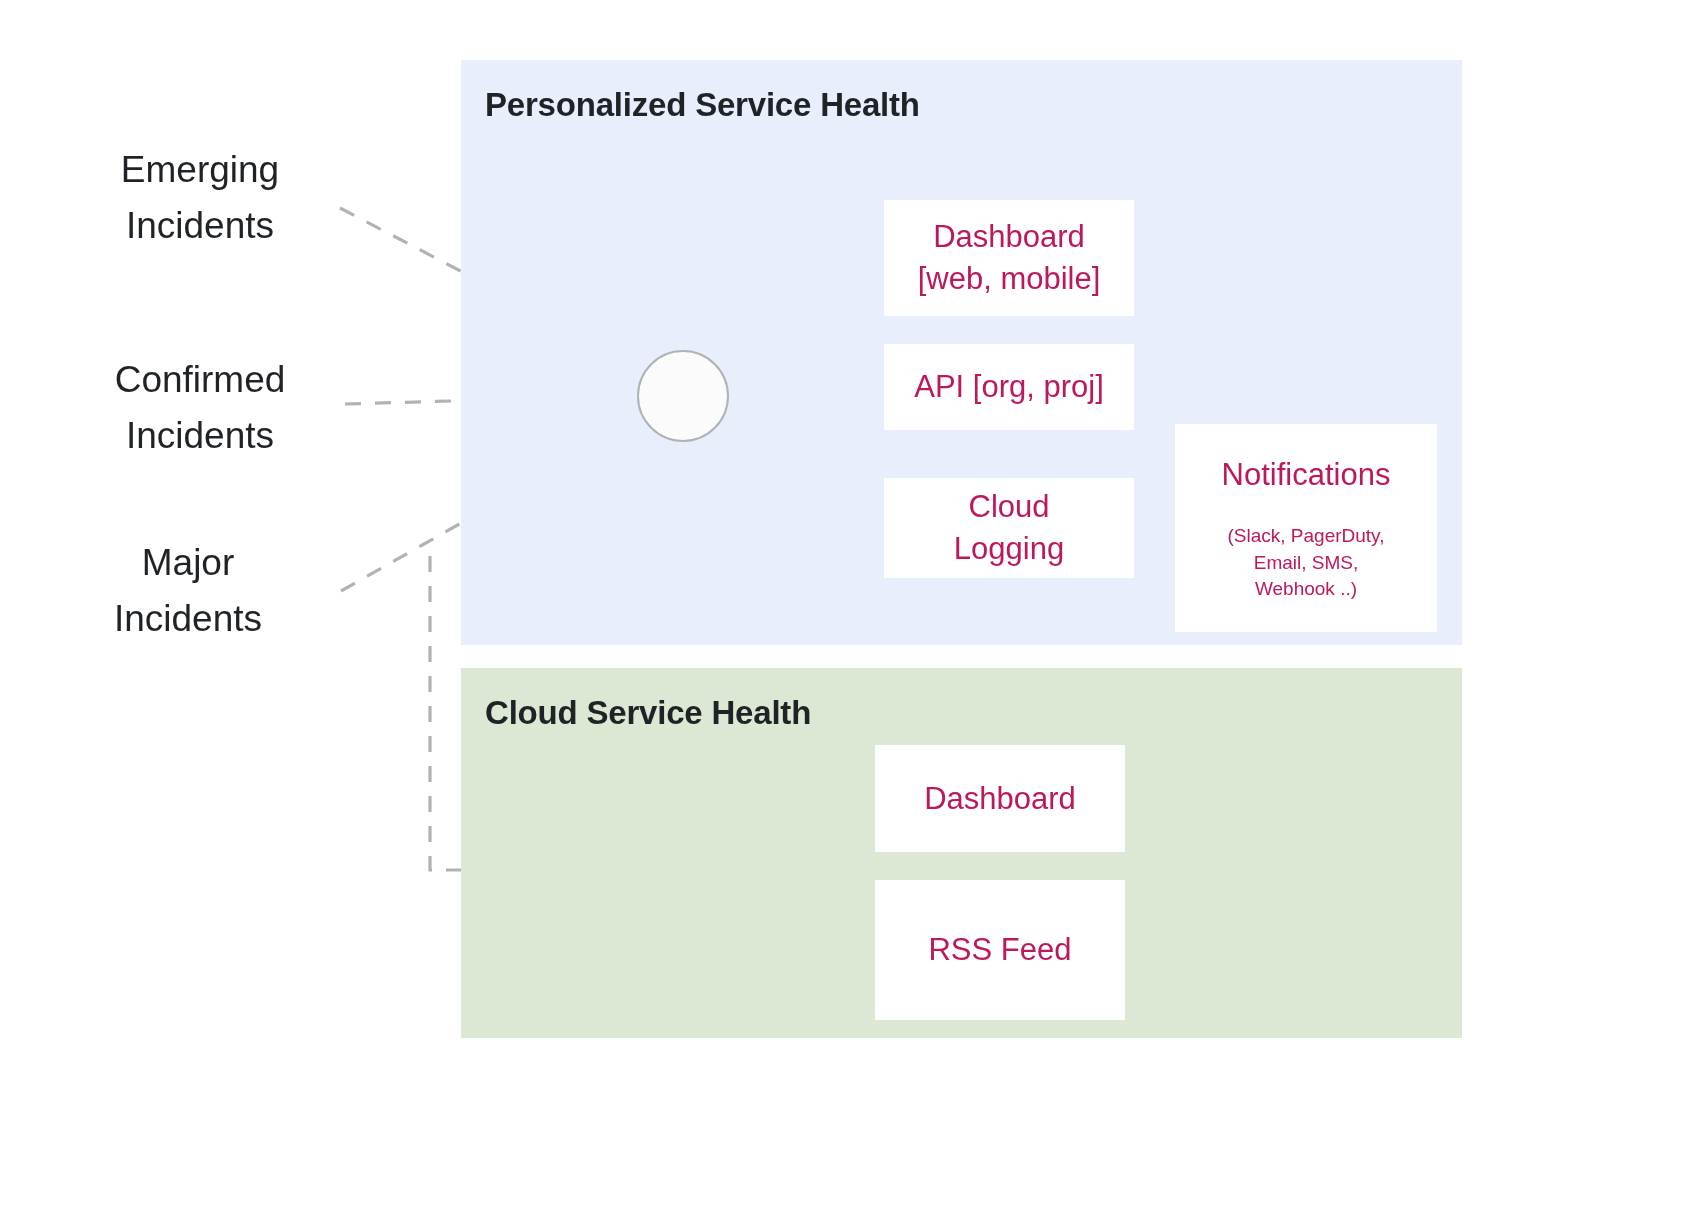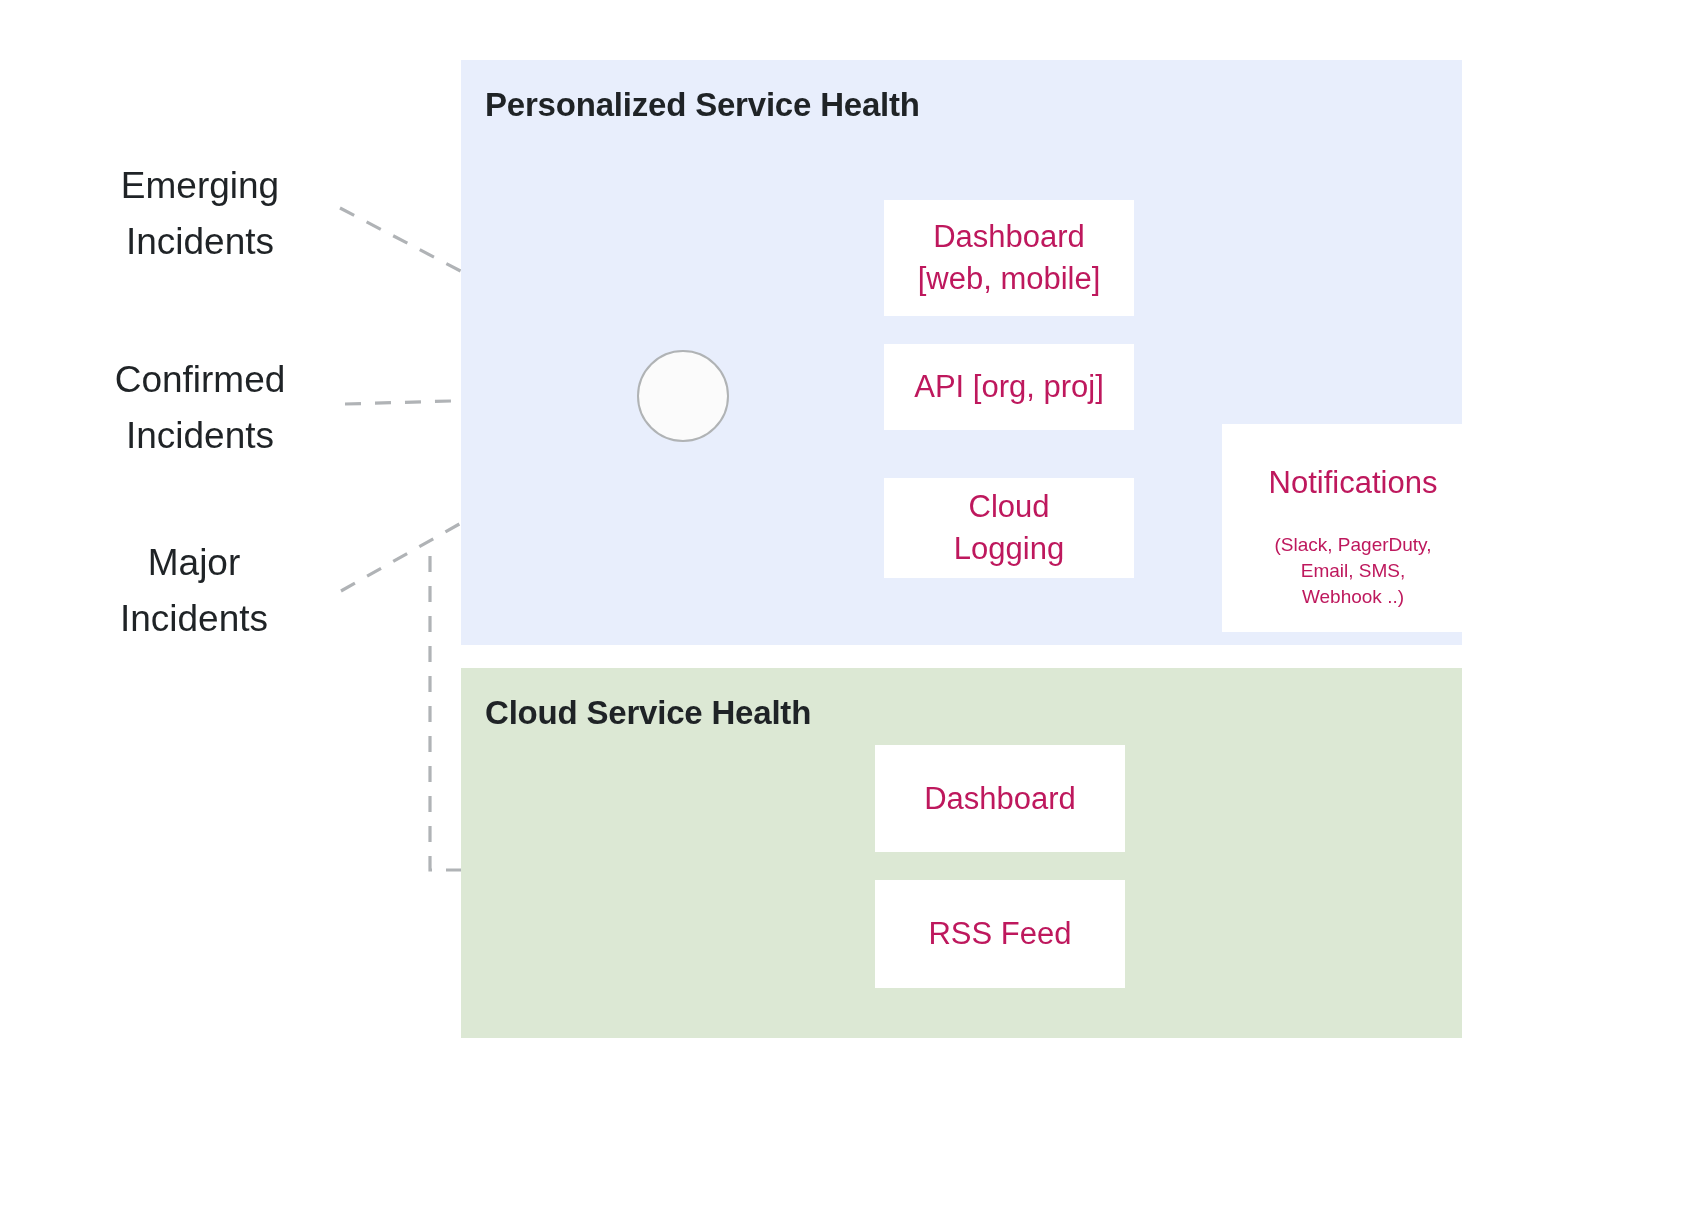--- a/index.html
+++ b/index.html
@@ -48,23 +48,23 @@
 
   
   .source-label {
     position: absolute;
     text-align: center;
     font-size: 37px;
     line-height: 1.5;
     color: #1f2326;
     white-space: pre-line;
   }
-  #label-emerging  { left: 40px; top: 158px; width: 320px; }
+  #label-emerging  { left: 40px; top: 142px; width: 320px; }
   #label-confirmed { left: 40px; top: 352px; width: 320px; }
-  #label-major     { left: 34px; top: 535px; width: 320px; }
+  #label-major     { left: 28px; top: 535px; width: 320px; }
 
   
   #hub-node {
     position: absolute;
     left: 637px;
     top: 350px;
     width: 92px;
     height: 92px;
     border-radius: 50%;
     background: #fbfbfb;
@@ -81,26 +81,26 @@
     justify-content: center;
     text-align: center;
     color: #be185d;
     box-sizing: border-box;
   }
   .node-box .node-text { white-space: pre-line; line-height: 1.35; }
 
   #box-dashboard-web  { left: 884px; top: 200px;  width: 250px; height: 116px; font-size: 31px; }
   #box-api            { left: 884px; top: 344px;  width: 250px; height: 86px; font-size: 31px; }
   #box-cloud-logging  { left: 884px; top: 478px;  width: 250px; height: 100px; font-size: 31px; }
-  #box-notifications  { left: 1222px; top: 424px; width: 262px; height: 208px; align-items: flex-end; }
+  #box-notifications  { left: 1175px; top: 424px; width: 262px; height: 208px; }
   #box-notifications .node-title { font-size: 31px; display:block; margin-bottom: 6px; }
   #box-notifications .node-sub   { font-size: 19px; display:block; line-height: 1.38; white-space: pre-line; }
 
   #box-dashboard-cloud { left: 875px; top: 745px; width: 250px; height: 107px; font-size: 31px; }
-  #box-rss-feed        { left: 875px; top: 880px; width: 250px; height: 108px; font-size: 31px; }
+  #box-rss-feed        { left: 875px; top: 880px; width: 250px; height: 140px; font-size: 31px; }
 
   
   #connectors {
     position: absolute;
     left: 0; top: 0;
     width: 1702px;
     height: 1210px;
     pointer-events: none;
   }
 </style>

